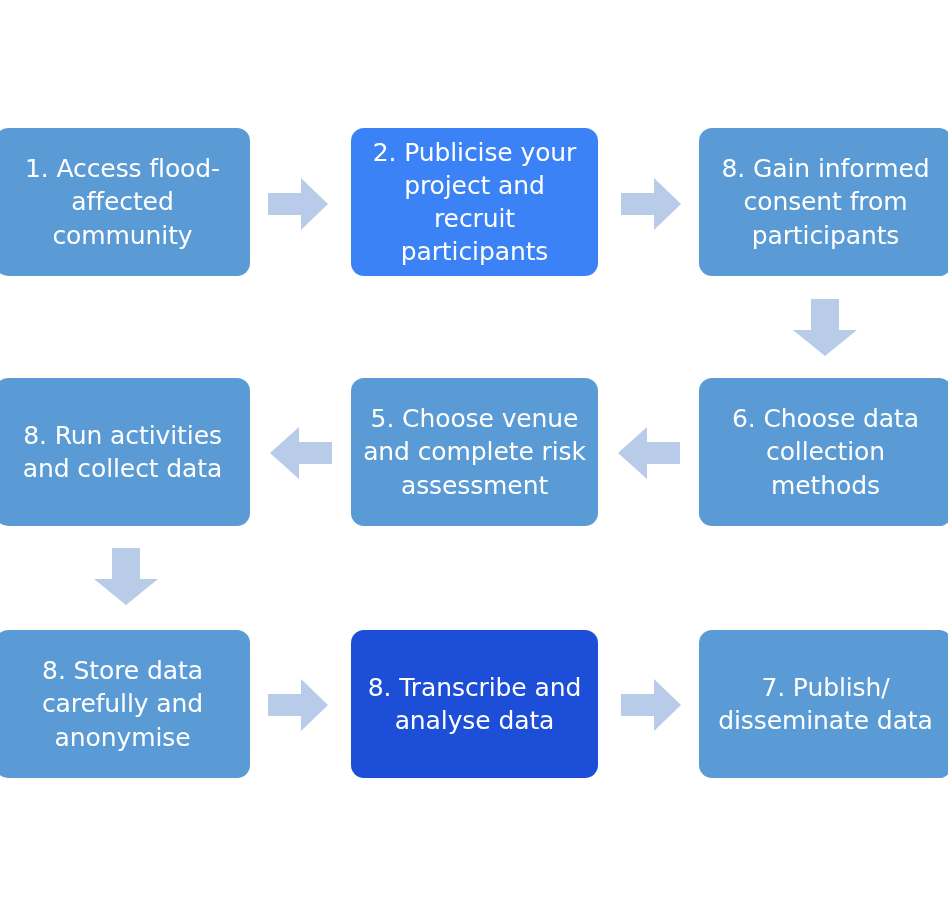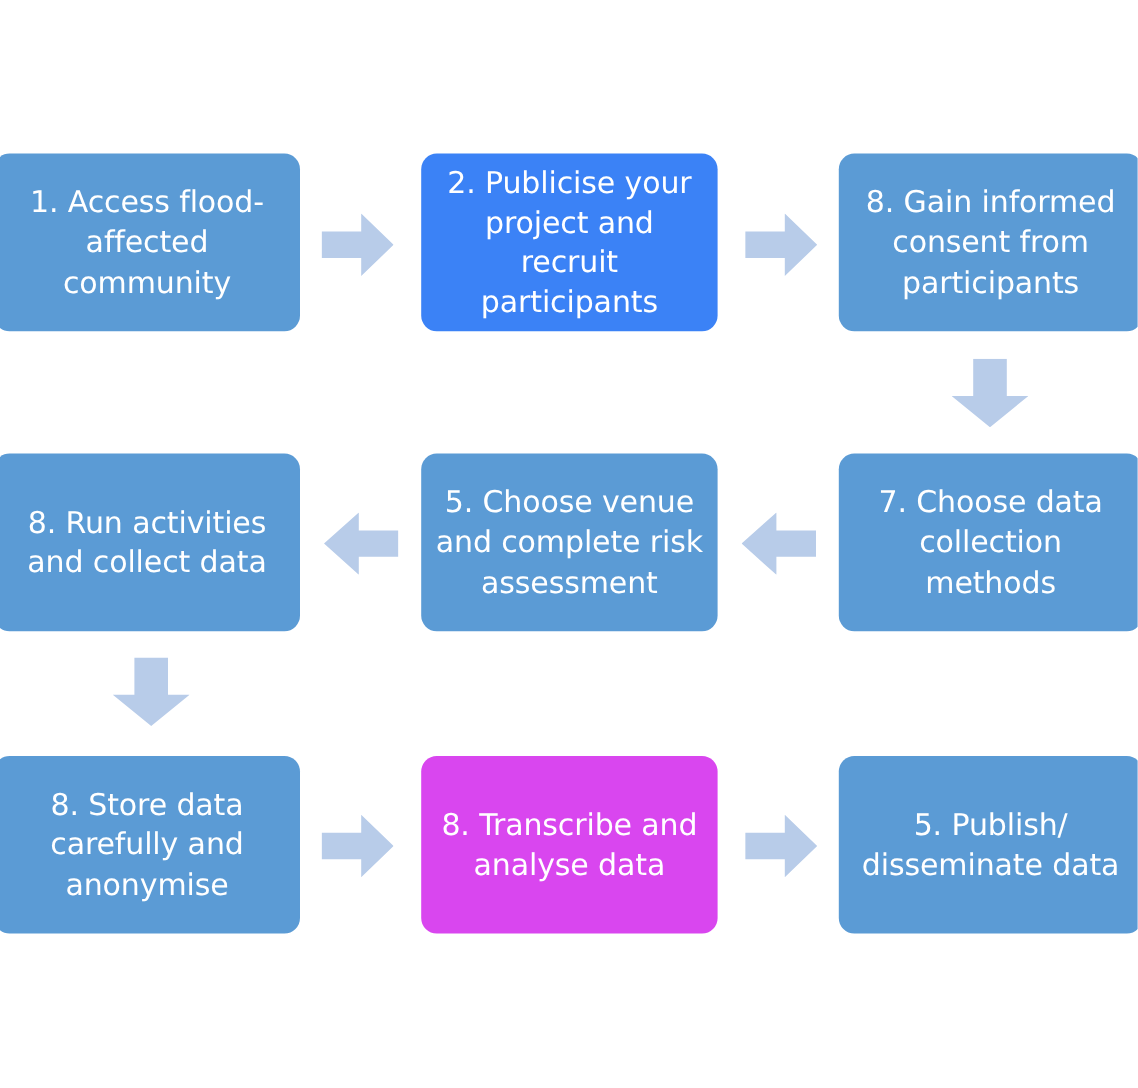--- a/index.html
+++ b/index.html
@@ -108,21 +108,21 @@
     <span class="label">8. Gain informed consent from participants</span>
   </div>
 
   <div class="arrow" id="arrow-3-4">
     <svg viewBox="0 0 64 57" preserveAspectRatio="none" aria-hidden="true">
       <polygon class="shape" points="18,0 46,0 46,31 64,31 32,57 0,31 18,31" fill="#B8CCE9"></polygon>
     </svg>
   </div>
 
   <div class="node" id="node-4" style="background: rgb(91, 155, 213); color: rgb(255, 255, 255);">
-    <span class="label">7. Choose data collection methods</span>
+    <span class="label">6. Choose data collection methods</span>
   </div>
 
   <div class="arrow" id="arrow-4-5">
     <svg viewBox="0 0 62 52" preserveAspectRatio="none" aria-hidden="true">
       <polygon class="shape" points="62,15 29,15 29,0 0,26 29,52 29,37 62,37" fill="#B8CCE9"></polygon>
     </svg>
   </div>
 
   <div class="node" id="node-5" style="background: rgb(91, 155, 213); color: rgb(255, 255, 255); justify-content: center;">
     <span class="label">5. Choose venue and complete risk assessment</span>
@@ -147,27 +147,27 @@
   <div class="node" id="node-7" style="background: rgb(91, 155, 213); color: rgb(255, 255, 255);">
     <span class="label">8. Store data carefully and anonymise</span>
   </div>
 
   <div class="arrow" id="arrow-7-8">
     <svg viewBox="0 0 60 52" preserveAspectRatio="none" aria-hidden="true">
       <polygon class="shape" points="0,15 33,15 33,0 60,26 33,52 33,37 0,37" fill="#B8CCE9"></polygon>
     </svg>
   </div>
 
-  <div class="node" id="node-8" style="background: #d946ef; color: rgb(255, 255, 255); justify-content: center;">
+  <div class="node" id="node-8" style="background: #1d4ed8; color: rgb(255, 255, 255); justify-content: center;">
     <span class="label">8. Transcribe and analyse data</span>
   </div>
 
   <div class="arrow" id="arrow-8-9">
     <svg viewBox="0 0 60 52" preserveAspectRatio="none" aria-hidden="true">
       <polygon class="shape" points="0,15 33,15 33,0 60,26 33,52 33,37 0,37" fill="#B8CCE9"></polygon>
     </svg>
   </div>
 
   <div class="node" id="node-9" style="background: rgb(91, 155, 213); color: rgb(255, 255, 255);">
-    <span class="label">5. Publish/ disseminate data</span>
+    <span class="label">7. Publish/ disseminate data</span>
   </div>
 
 </div>
 
 </body></html>

